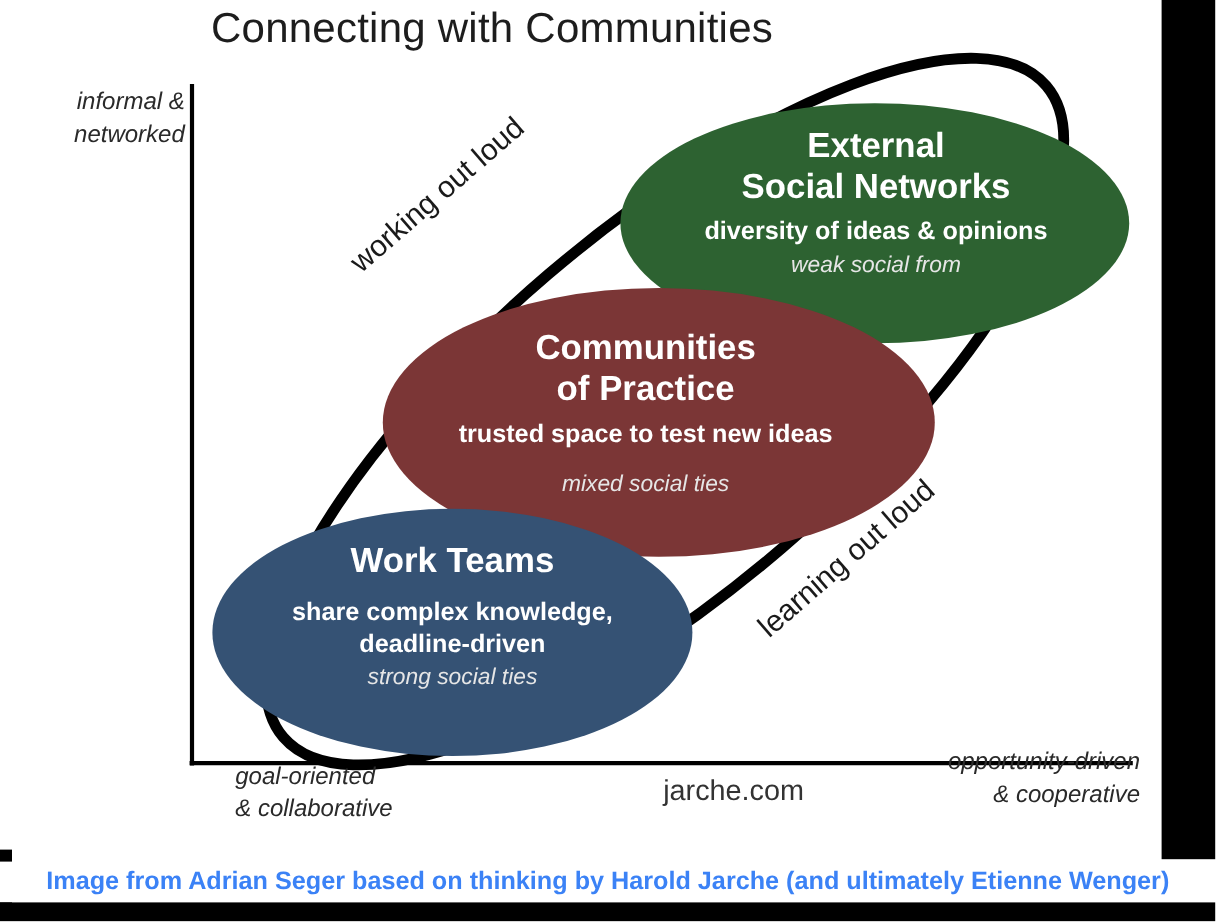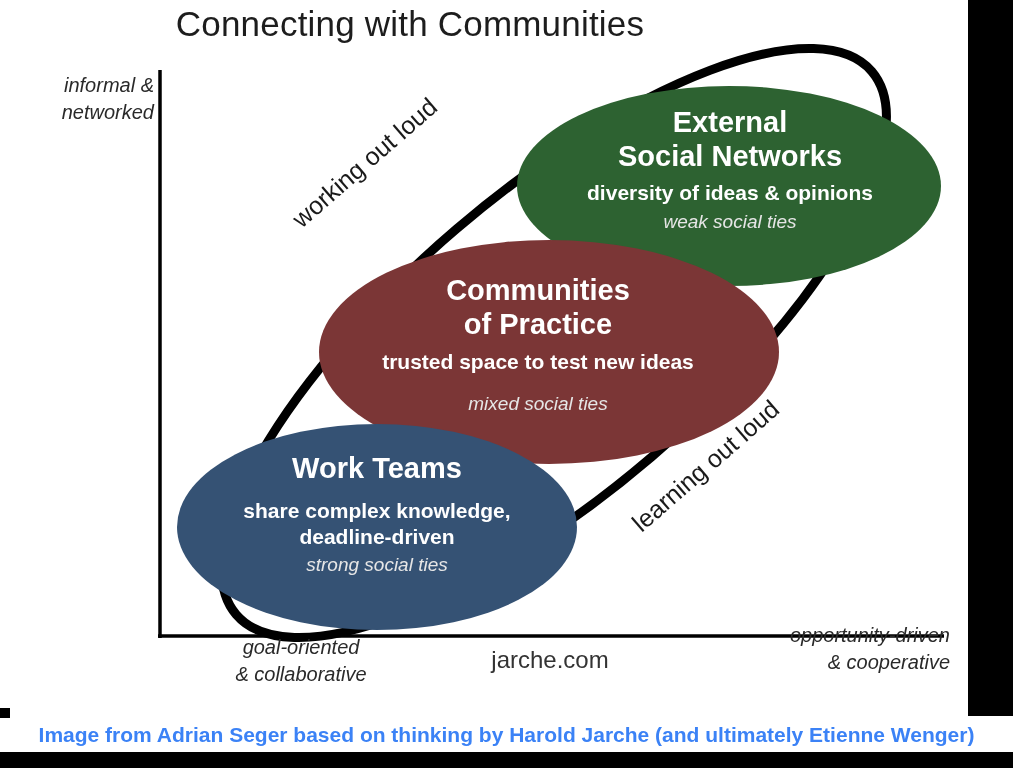--- a/index.html
+++ b/index.html
@@ -68,26 +68,26 @@
   .axis-label {
     position: absolute;
     font-style: italic;
     font-size: 20px;
     color: #2a2a2a;
     line-height: 1.35;
     font-family: "Liberation Sans", sans-serif;
   }
   #label-informal   { left: 14px;  top: 72px;  width: 140px; text-align: right; }
   #label-structured { left: 8px;   top: 530px; width: 148px; text-align: left; }
-  #label-goal       { left: 196px; top: 634px; width: 210px; text-align: center; }
+  #label-goal       { left: 196px; top: 634px; width: 210px; text-align: left; }
   #label-opportunity{ left: 700px; top: 622px; width: 250px; text-align: right; }
   #label-jarche {
     position: absolute;
     left: 430px; top: 646px;
-    width: 240px; text-align: center;
+    width: 240px; text-align: right;
     font-size: 24px; color: #333333; font-style: normal;
     font-family: "Liberation Sans", sans-serif;
   }
 
   
   .curve-label {
     position: absolute;
     font-size: 25px;
     color: #1a1a1a;
     white-space: nowrap;
@@ -208,21 +208,21 @@
 
     <div class="curve-label" id="label-working">working out loud</div>
     <div class="curve-label" id="label-learning">learning out loud</div>
 
     <div class="bubble-text" id="text-green">
       <div class="bubble-title">
         <div>External</div>
         <div>Social Networks</div>
       </div>
       <div class="bubble-sub">diversity of ideas &amp; opinions</div>
-      <div class="bubble-ties">weak social ties</div>
+      <div class="bubble-ties">weak social from</div>
     </div>
 
     <div class="bubble-text" id="text-red">
       <div class="bubble-title">
         <div>Communities</div>
         <div>of Practice</div>
       </div>
       <div class="bubble-sub">trusted space to test new ideas</div>
       <div class="bubble-ties">mixed social ties</div>
     </div>

